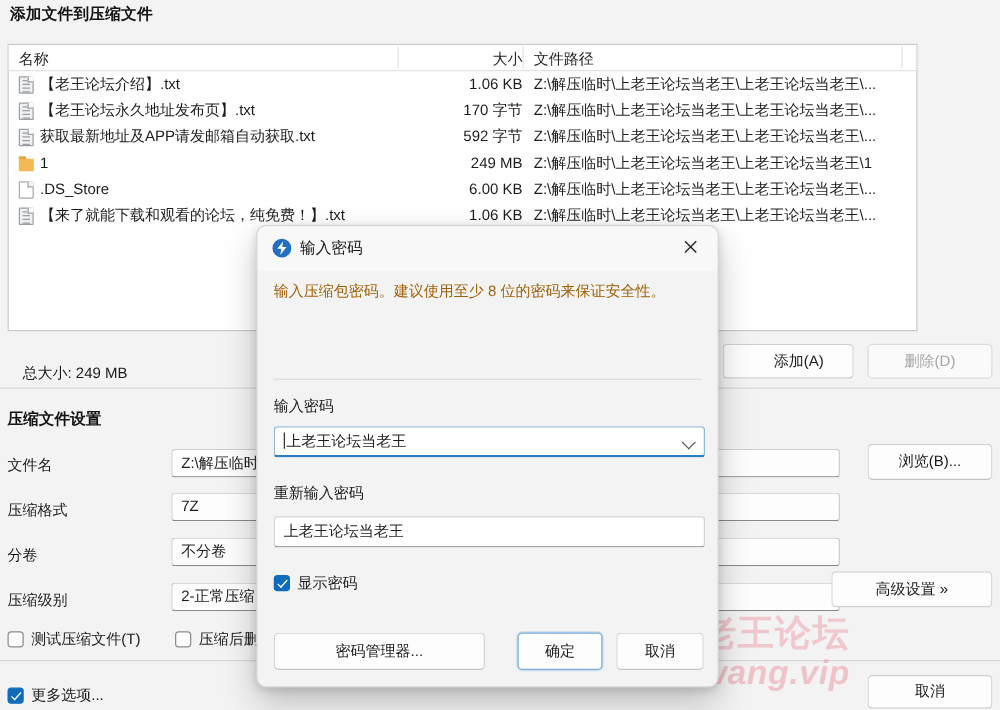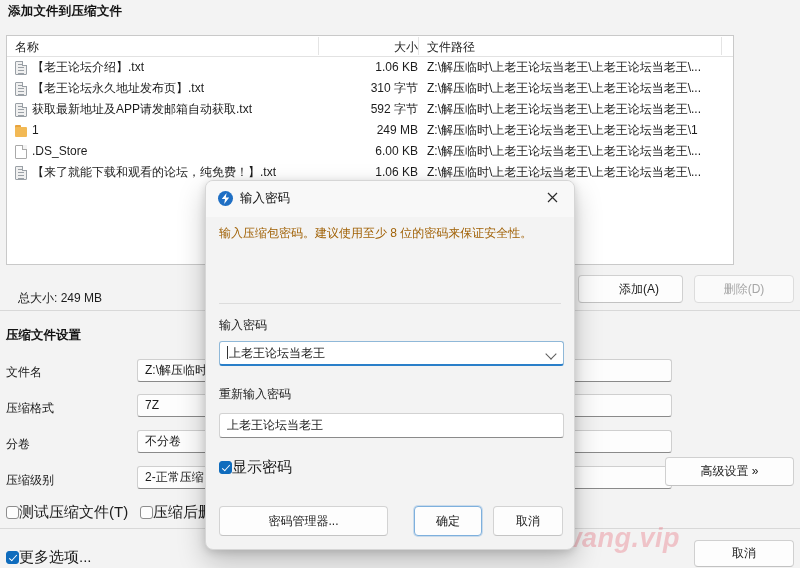--- a/index.html
+++ b/index.html
@@ -190,22 +190,22 @@
     color: #1b1b1b;
     display: flex; align-items: center; justify-content: center;
     white-space: nowrap;
     user-select: none;
   }
   .btn.disabled { color: #a6a6a6; background: #fafafa; border-color: #dcdcdc; }
 
   
   .cb {
     position: absolute;
-    display: flex; align-items: center; 
-    font-size: 15px; color: #1b1b1b;
+    display: flex; align-items: center; gap: 6px;
+    font-size: 12px; color: #1b1b1b;
   }
   .cb .box {
     width: 13px; height: 13px;
     border: 1px solid #8d8d8d;
     border-radius: 3px;
     background: #fdfdfd;
     flex: 0 0 13px;
     position: relative;
   }
   .cb.on .box {
@@ -371,21 +371,21 @@
             <span>【老王论坛介绍】.txt</span>
           </div>
           <div class="cell-size">1.06 KB</div>
           <div class="cell-path">Z:\解压临时\上老王论坛当老王\上老王论坛当老王\...</div>
         </div>
         <div class="fl-row">
           <div class="cell-name">
             <span class="ic ic-doc"></span>
             <span>【老王论坛永久地址发布页】.txt</span>
           </div>
-          <div class="cell-size">310 字节</div>
+          <div class="cell-size">170 字节</div>
           <div class="cell-path">Z:\解压临时\上老王论坛当老王\上老王论坛当老王\...</div>
         </div>
         <div class="fl-row">
           <div class="cell-name">
             <span class="ic ic-doc"></span>
             <span>获取最新地址及APP请发邮箱自动获取.txt</span>
           </div>
           <div class="cell-size">592 字节</div>
           <div class="cell-path">Z:\解压临时\上老王论坛当老王\上老王论坛当老王\...</div>
         </div>
@@ -420,20 +420,21 @@
 
   <div class="btn" style="left:578px; top:275px; width:105px; height:28px;padding-left:17px;">添加(A)</div>
   <div class="btn disabled" style="left:694px; top:275px; width:100px; height:28px;">删除(D)</div>
 
   <div class="hr" style="left:0; top:310px; width:800px;"></div>
 
   <div class="sec-title">压缩文件设置</div>
 
   <div class="form-label" style="top:364px">文件名</div>
   <div class="field" style="left:137px; top:359px; width:535px;">Z:\解压临时</div>
+  <div class="btn" style="left:694px; top:355px; width:100px; height:29px;">浏览(B)...</div>
 
   <div class="form-label" style="top:400px">压缩格式</div>
   <div class="field" style="left:137px; top:394px; width:535px;">7Z</div>
 
   <div class="form-label" style="top:436px">分卷</div>
   <div class="field" style="left:137px; top:430px; width:535px;">不分卷</div>
 
   <div class="form-label" style="top:472px">压缩级别</div>
   <div class="field" style="left:137px; top:466px; width:535px;">2-正常压缩</div>
 
@@ -450,20 +451,21 @@
 
   <div class="hr" style="left:0; top:528px; width:800px;"></div>
 
   <div class="cb on" style="left:6px; top:548px;">
     <span class="box"></span>
     <span>更多选项...</span>
   </div>
 
   <div class="btn" style="left:694px; top:540px; width:100px; height:27px;">取消</div>
 
+  <div class="wm1">老王论坛</div>
   <div class="wm2">laowang.vip</div>
 
   <div class="modal">
     <div class="modal-head">
       <div class="modal-icon">
         <svg width="9" height="11" viewBox="0 0 9 11">
           <path d="M5.6 0 L0.8 6 H4 L3.2 11 L8.2 4.6 H4.8 Z" fill="#ffffff"></path>
         </svg>
       </div>
       <div class="modal-title">输入密码</div>

